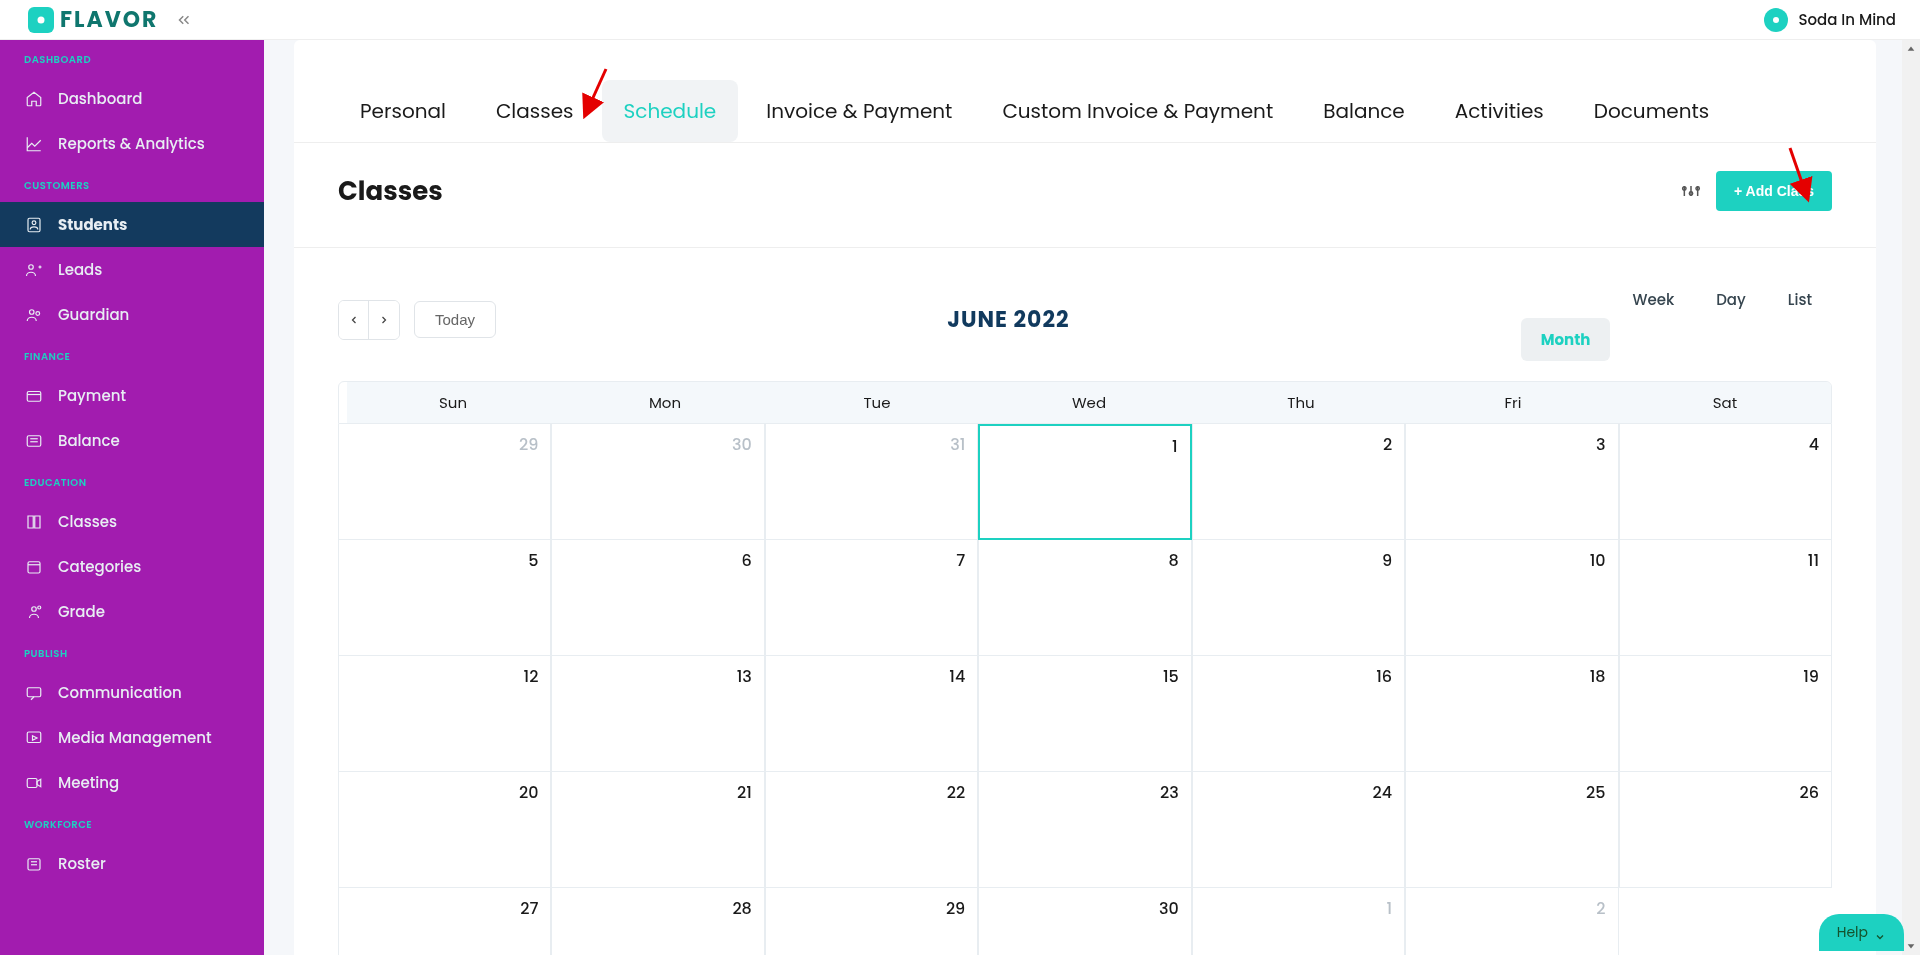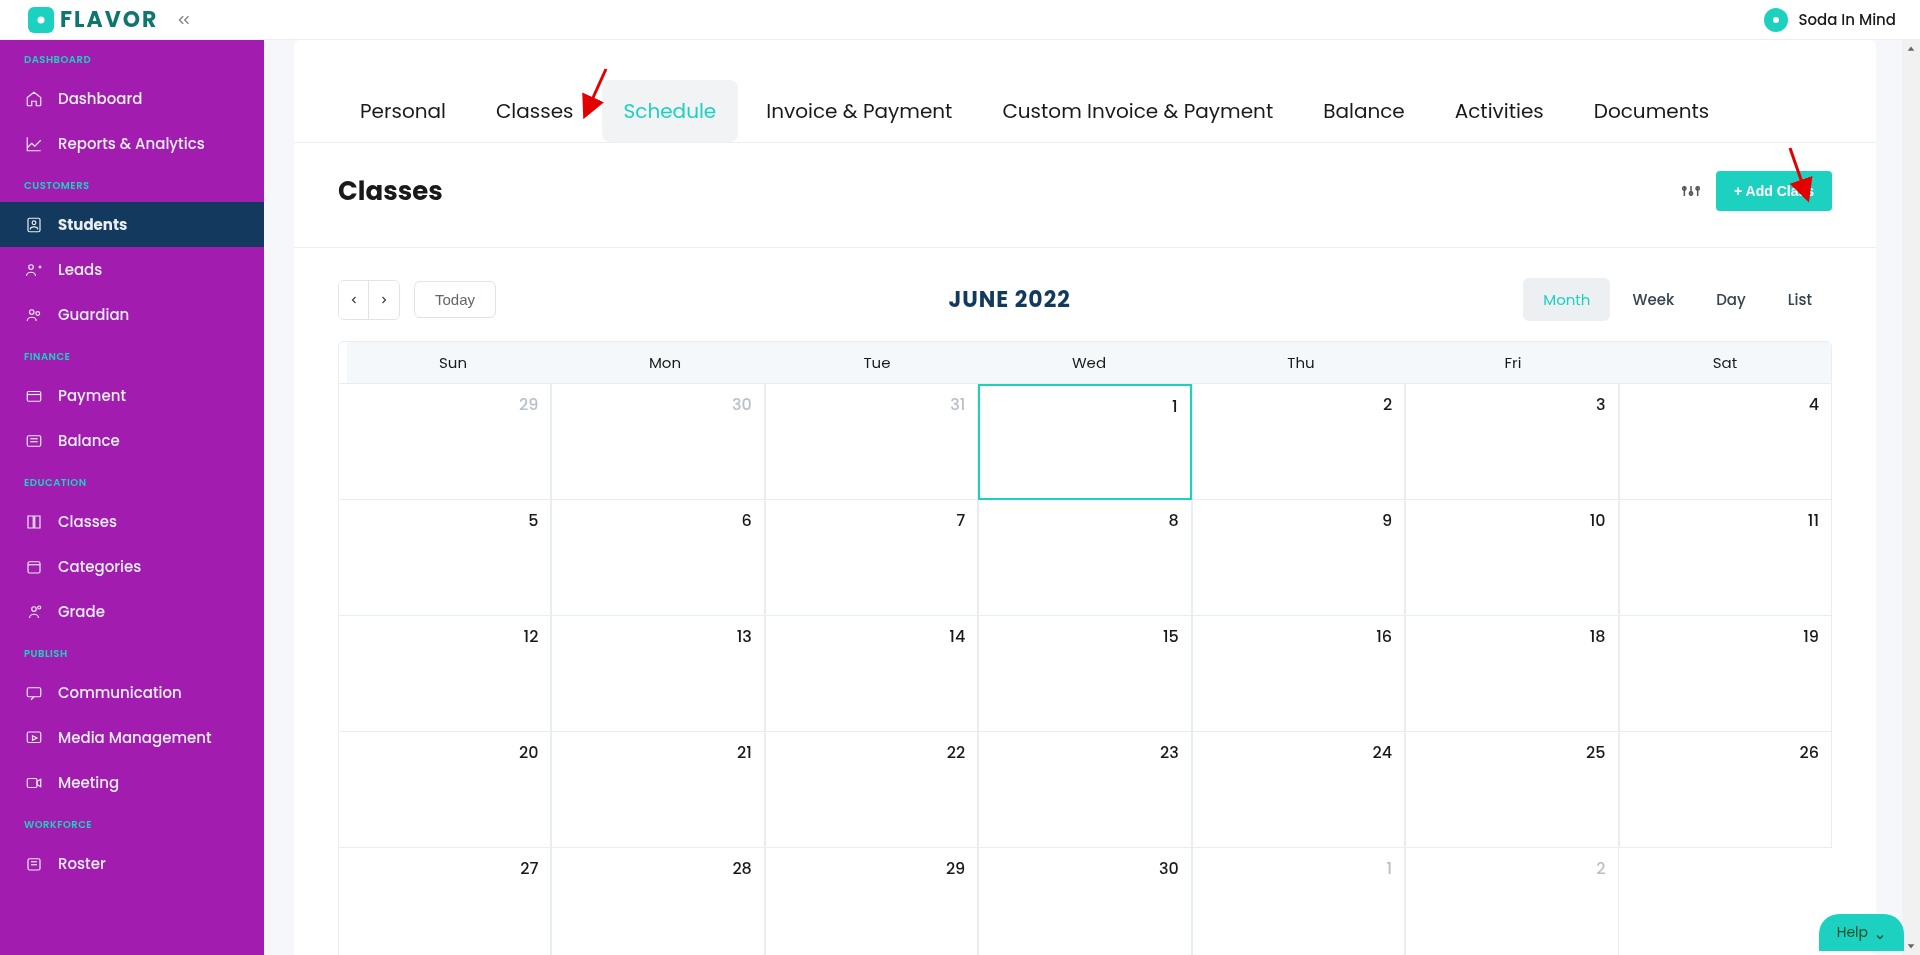--- a/index.html
+++ b/index.html
@@ -93,21 +93,21 @@
       padding: 30px 44px 20px;
     }
     .toolbar-left { display:flex; gap:14px; align-items:center; }
     .nav-btns { display:flex; border:1px solid #e0e4e8; border-radius:6px; overflow:hidden;}
     .nav-btn { width:30px; height:38px; display:flex; align-items:center; justify-content:center; cursor:pointer; color:#444; background:#fff;}
     .nav-btn:first-child { border-right:1px solid #e0e4e8;}
     .today-btn { padding:9px 20px; border:1px solid #e0e4e8; background:#fff; border-radius:6px; font-size:15px; color:#666; cursor:pointer;}
     .month-label { font-size:22px; font-weight:700; color:#113a5e; letter-spacing:1px;}
     .view-switcher { display:flex; gap:2px;}
     .view-btn { padding:10px 20px; font-size:15px; font-weight:500; color:#36454f; border-radius:6px; cursor:pointer;}
-    .view-btn.active { background:#edf0f2; color:#1dd1c1; font-weight:400;}
+    .view-btn.active { background:#edf0f2; color:#1dd1c1; font-weight:700;margin-top:40px;}
     .calendar { padding: 0 44px 20px;}
     .cal-header { display:grid; grid-template-columns: repeat(7, 1fr); border:1px solid #e8edf1; border-radius:6px 6px 0 0; overflow:hidden;padding-left:8px;}
     .cal-header-cell { text-align:center; padding:9px; font-size:15px; font-weight:400; color:#1a1a1a; background:#f4f8fb;}
     .cal-grid { display:grid; grid-template-columns: repeat(7, 1fr);}
     .cal-cell { border:1px solid #e8edf1; border-top:none; height:116px; padding:8px 12px; text-align:right; font-size:16px; font-weight:500; color:#1a1a1a; position:relative;}
     .cal-cell.other-month { color:#b8c0c8;}
     .cal-cell.today { border: 2px solid #1dd1c1; z-index:1;}
     .help-btn {
       position:fixed; bottom:4px; right:16px;
       background:#1dd1c1; color:#14532d; font-size:14px; font-weight:400;

